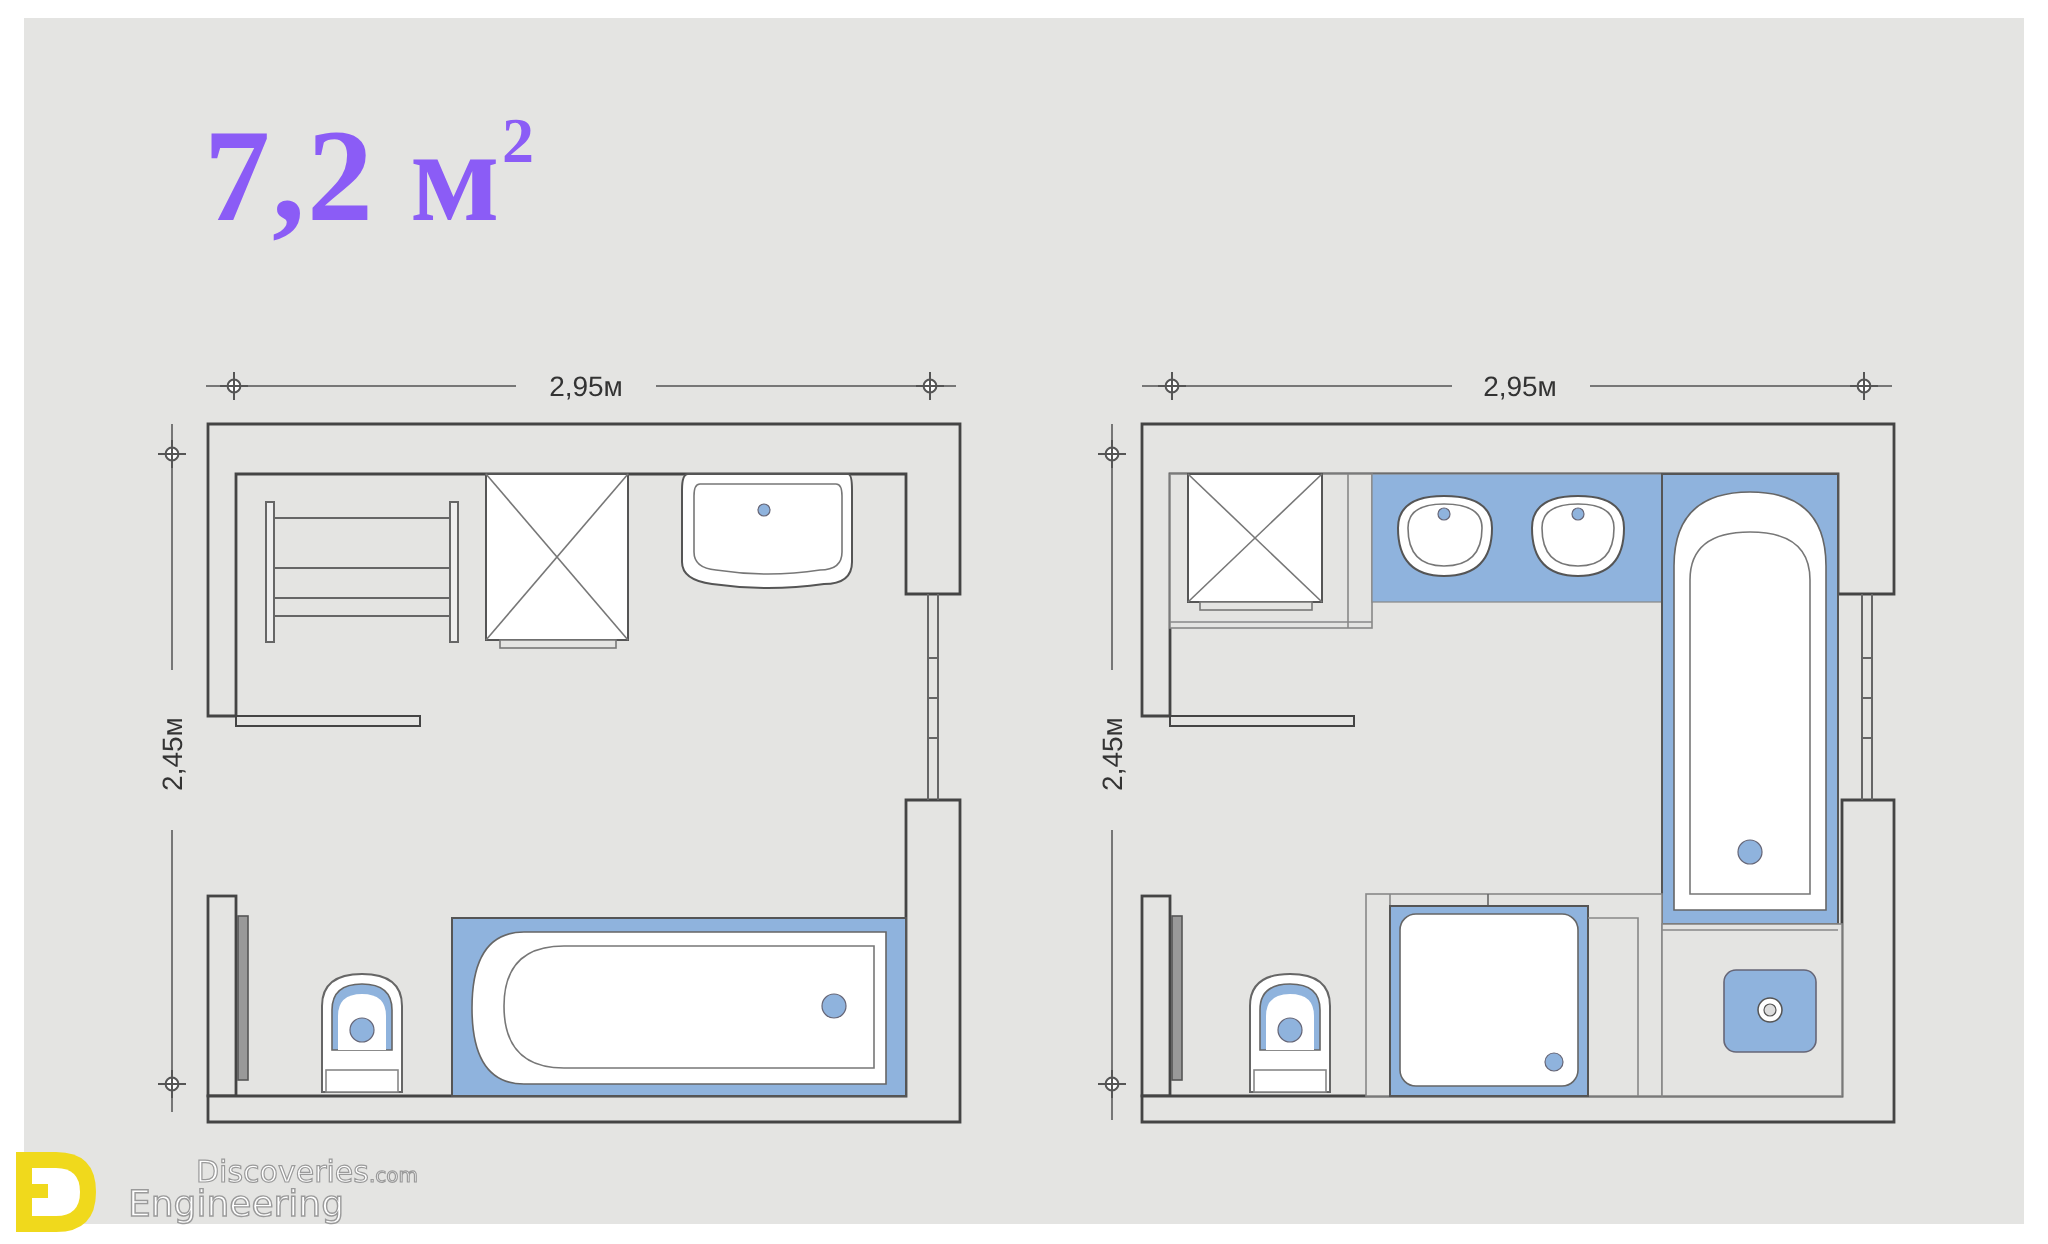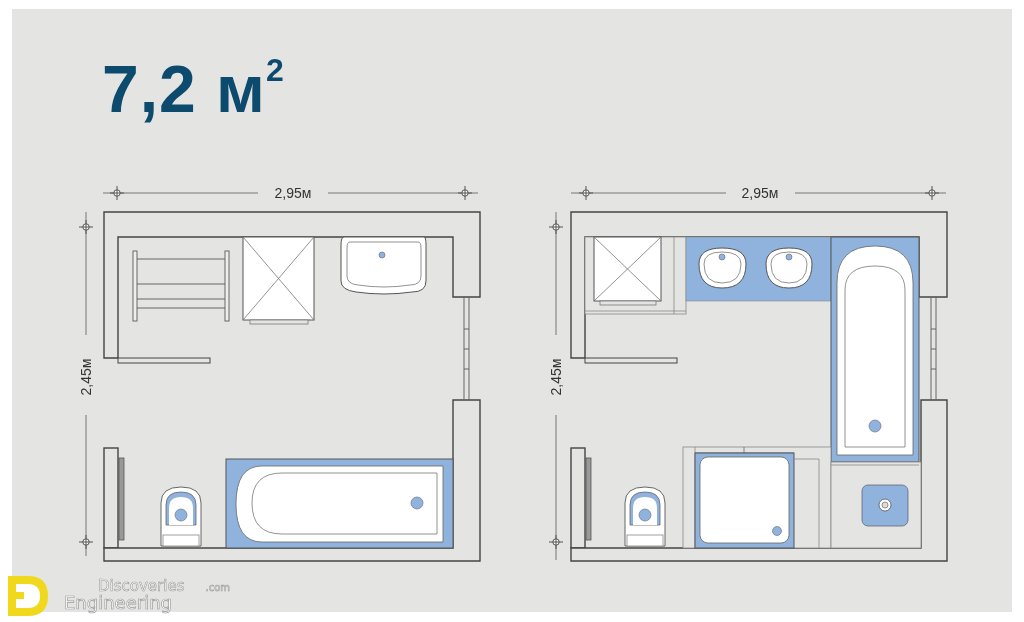--- a/index.html
+++ b/index.html
@@ -1,24 +1,24 @@
 <!DOCTYPE html>
 <html><head>
   <meta charset="utf-8">
   <style>
     html, body { margin: 0; padding: 0; background: #ffffff; }
     body { width: 1024px; height: 622px; position: relative; overflow: hidden; font-family: "Liberation Sans", sans-serif; }
     .panel { position: absolute; left: 12px; top: 9px; width: 1000px; height: 603px; background: #e4e4e2; }
-    .area-title { position: absolute; left: 102px; top: 56px; font-family: Liberation Sans, sans-serif; font-weight: bold; font-size: 66px; color: #0c4a6e; letter-spacing: 1px; line-height: 1; }
+    .area-title { position: absolute; left: 102px; top: 56px; font-family: Liberation Serif, serif; font-weight: bold; font-size: 66px; color: #8b5cf6; letter-spacing: 1px; line-height: 1; }
     .area-title sup { font-size: 32px; vertical-align: top; position: relative; top: -2px; }
     svg.plan { position: absolute; left: 0; top: 0; }
     .dim-label { font-family: "Liberation Sans", sans-serif; font-size: 14px; fill: #333; }
     .logo { position: absolute; left: 4px; top: 572px; width: 230px; height: 48px; }
     .logo-text1 { position: absolute; left: 98px; top: 577px; font-family: "DejaVu Sans", sans-serif; font-size: 15px; color: #ffffff; -webkit-text-stroke: 0.6px #9a9a9a; }
-    .logo-text1 small { font-size: 10px; margin-left: 21px; }
+    .logo-text1 small { font-size: 10px; }
     .logo-text2 { position: absolute; left: 64px; top: 592px; font-family: "DejaVu Sans", sans-serif; font-size: 18px; color: #ffffff; -webkit-text-stroke: 0.7px #9a9a9a; }
   </style>
 </head>
 <body>
 
 <div class="panel"></div>
 
 <div class="area-title"><span>7,2 м</span><sup>2</sup></div>
 
 <svg class="plan" width="1024" height="622" viewBox="0 0 1024 622">

